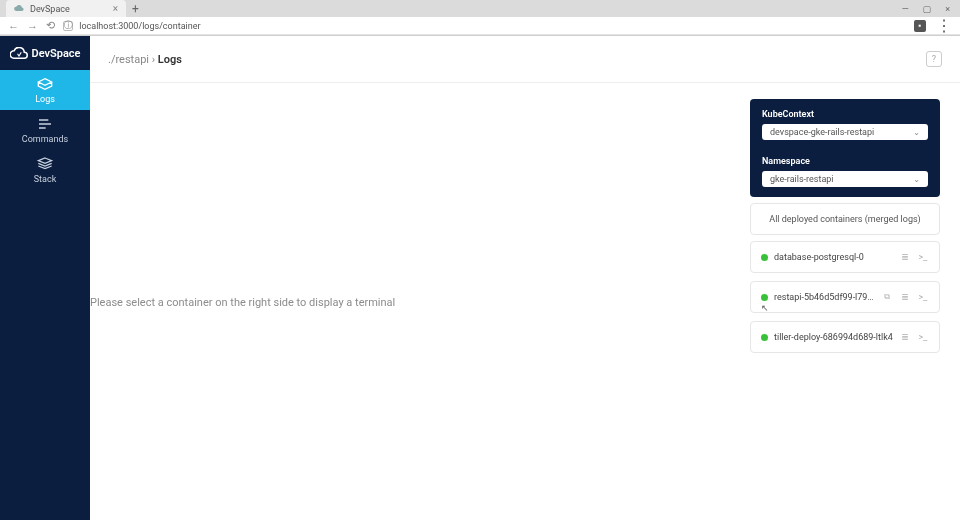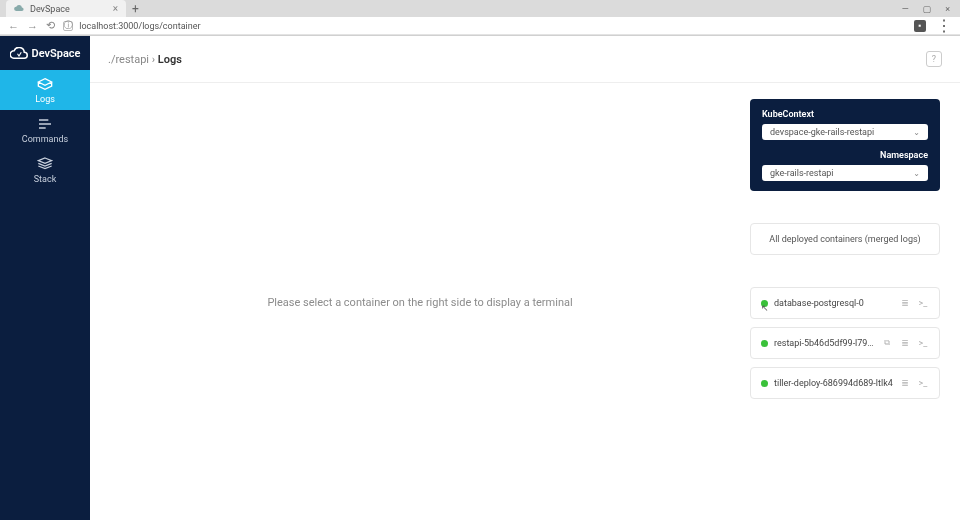--- a/index.html
+++ b/index.html
@@ -28,29 +28,29 @@
 .side-item { height: 40px; display: flex; flex-direction: column; align-items: center; justify-content: center; gap: 3px; color: #c8d0dd; font-size: 9px; cursor: pointer; }
 .side-item.active { background: #1fb6e8; color: #fff; }
 .side-icon { width: 16px; height: 14px; }
 
 .content { flex: 1; background: #fff; display: flex; flex-direction: column; }
 .crumb-row { height: 47px; display: flex; align-items: center; padding: 0 18px; font-size: 11px; color: #888; border-bottom: 1px solid #eee; justify-content: space-between;}
 .crumb-strong { color: #333; font-weight: 600; }
 .help-box { width:16px; height:16px; border:1px solid #ccc; border-radius:3px; display:flex; align-items:center; justify-content:center; font-size:9px; color:#aaa;}
 
 .body-row { flex: 1; display: flex; }
-.center-pane { flex: 1; display: flex; align-items: center; justify-content: center; position: relative; }
+.center-pane { flex: 1; display: flex; align-items: center; position: relative; }
 .placeholder-text { color: #8c8c8c; font-size: 11px; }
 .cursor-hint { position: absolute; font-size: 9px; color: #555; left: 671px; top: 220px; pointer-events:none;}
 
-.right-col { width: 210px; padding: 16px 20px 16px 0; display: flex; flex-direction: column; gap: 32px; }
+.right-col { width: 210px; padding: 16px 20px 16px 0; display: flex; flex-direction: column; gap: 6px; }
 .ctx-panel { background: #0b1e3f; border-radius: 4px; padding: 10px 12px; }
 .ctx-label { color: #fff; font-size: 9px; font-weight: 600; margin-bottom: 5px; }
 .ctx-select { background: #fff; border-radius: 3px; height: 16px; display: flex; align-items: center; padding: 0 8px; font-size: 9px; color: #555; justify-content: space-between; cursor: pointer; }
-.ctx-select + .ctx-label { margin-top: 10px; text-align: right; }
+.ctx-select + .ctx-label { margin-top: 16px; }
 .chev { color: #888; font-size: 8px; }
 
 .card { background: #fff; border: 1px solid #e6e6e6; border-radius: 4px; }
 .merged-card { height: 32px; display: flex; align-items: center; justify-content: center; font-size: 9px; color: #555; cursor: pointer;}
 .container-card { height: 32px; display: flex; align-items: center; padding: 0 10px; gap: 6px; font-size: 9px; color: #444; }
 .status-dot { width: 7px; height: 7px; background: #3ac13a; border-radius: 50%; flex-shrink: 0; }
 .container-name { flex: 1; overflow: hidden; text-overflow: ellipsis; white-space: nowrap; }
 .card-icon { color: #b0b0b0; width: 12px; display: inline-flex; justify-content: center; font-size: 9px; cursor: pointer; }
 .card-icon.ext { font-size: 8px; }
 </style>

